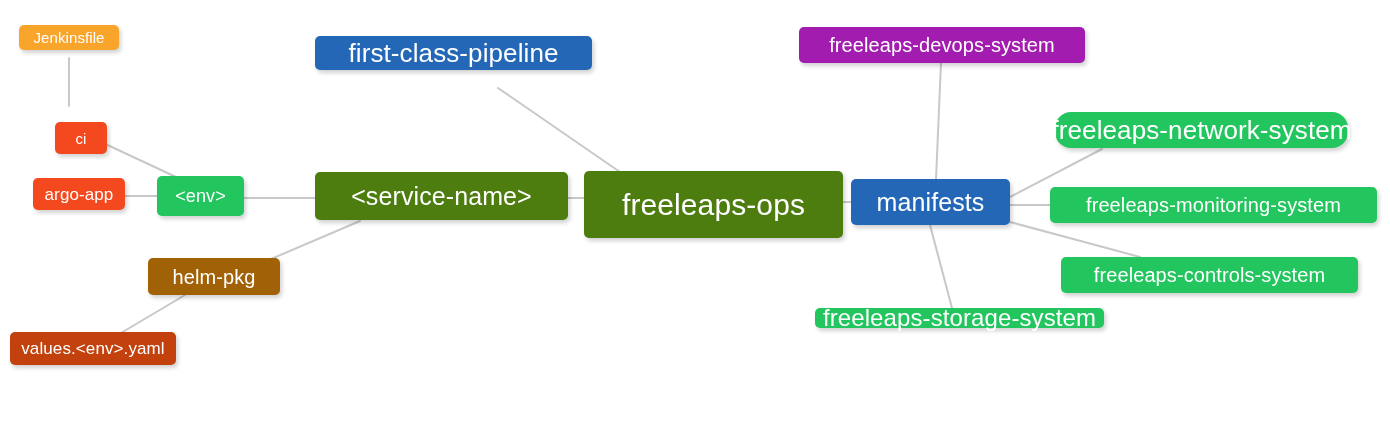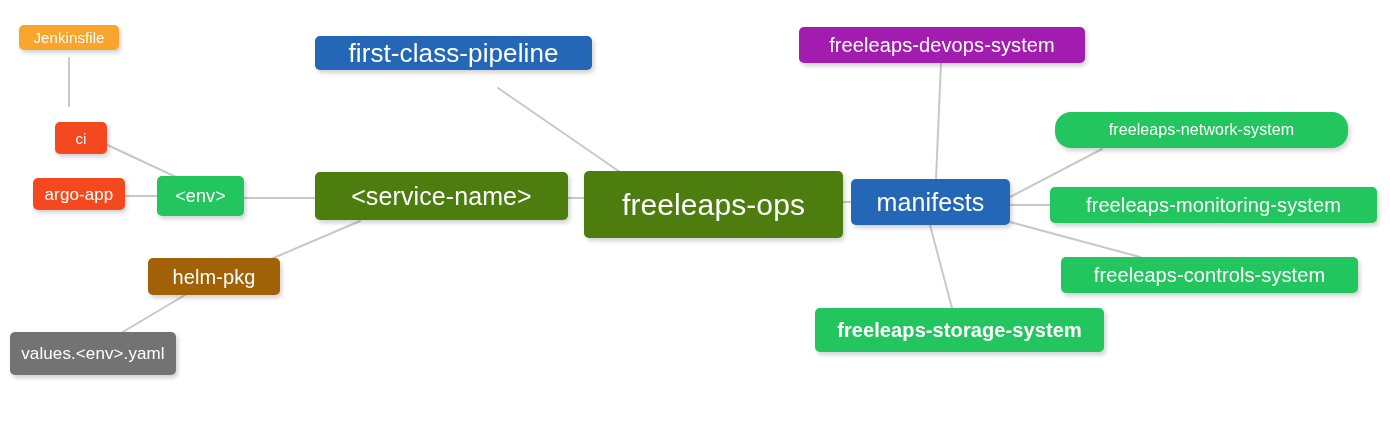--- a/index.html
+++ b/index.html
@@ -82,38 +82,38 @@
       </div>
       <div class="node" style="left: 157px; top: 176px; width: 87px; height: 40px; background: rgb(34, 197, 94); font-size: 18px;">
         <span class="node-label">&lt;env&gt;</span>
       </div>
       <div class="node" style="left: 148px; top: 258px; width: 132px; height: 37px; background: #a16207; font-size: 20px; text-align: right;">
         <span class="node-label">helm-pkg</span>
       </div>
       <div class="node" style="left: 33px; top: 178px; width: 92px; height: 32px; background: rgb(244, 72, 30); font-size: 17px;">
         <span class="node-label">argo-app</span>
       </div>
-      <div class="node" style="left: 10px; top: 332px; width: 166px; height: 43px; background: #737373; font-size: 17px;">
+      <div class="node" style="left: 10px; top: 332px; width: 166px; height: 33px; background: #c2410c; font-size: 17px;">
         <span class="node-label">values.&lt;env&gt;.yaml</span>
       </div>
       <div class="node" style="left: 55px; top: 106px; width: 52px; height: 32px; background: rgb(244, 72, 30); font-size: 15px; margin-top: 16px;">
         <span class="node-label">ci</span>
       </div>
       <div class="node" style="left: 19px; top: 25px; width: 100px; height: 25px; background: rgb(249, 165, 43); font-size: 15px;">
         <span class="node-label">Jenkinsfile</span>
       </div>
       <div class="node" style="left: 799px; top: 27px; width: 286px; height: 36px; background: #a21caf; font-size: 20px;">
         <span class="node-label">freeleaps-devops-system</span>
       </div>
-      <div class="node" style="left: 1055px; top: 112px; width: 293px; height: 36px; background: rgb(34, 197, 94); font-size: 16px; border-radius: 16px;">
+      <div class="node" style="left: 1055px; top: 112px; width: 293px; height: 36px; background: rgb(34, 197, 94); font-size: 26px; border-radius: 16px;">
         <span class="node-label">freeleaps-network-system</span>
       </div>
       <div class="node" style="left: 1050px; top: 187px; width: 327px; height: 36px; background: rgb(34, 197, 94); font-size: 20px;">
         <span class="node-label">freeleaps-monitoring-system</span>
       </div>
       <div class="node" style="left: 1061px; top: 257px; width: 297px; height: 36px; background: rgb(34, 197, 94); font-size: 20px;">
         <span class="node-label">freeleaps-controls-system</span>
       </div>
-      <div class="node" style="left: 815px; top: 308px; width: 289px; height: 44px; background: rgb(34, 197, 94); font-size: 20px; font-weight: bold;">
+      <div class="node" style="left: 815px; top: 308px; width: 289px; height: 20px; background: rgb(34, 197, 94); font-size: 24px;">
         <span class="node-label">freeleaps-storage-system</span>
       </div>
     </div>
 </div>
 
 </body></html>

